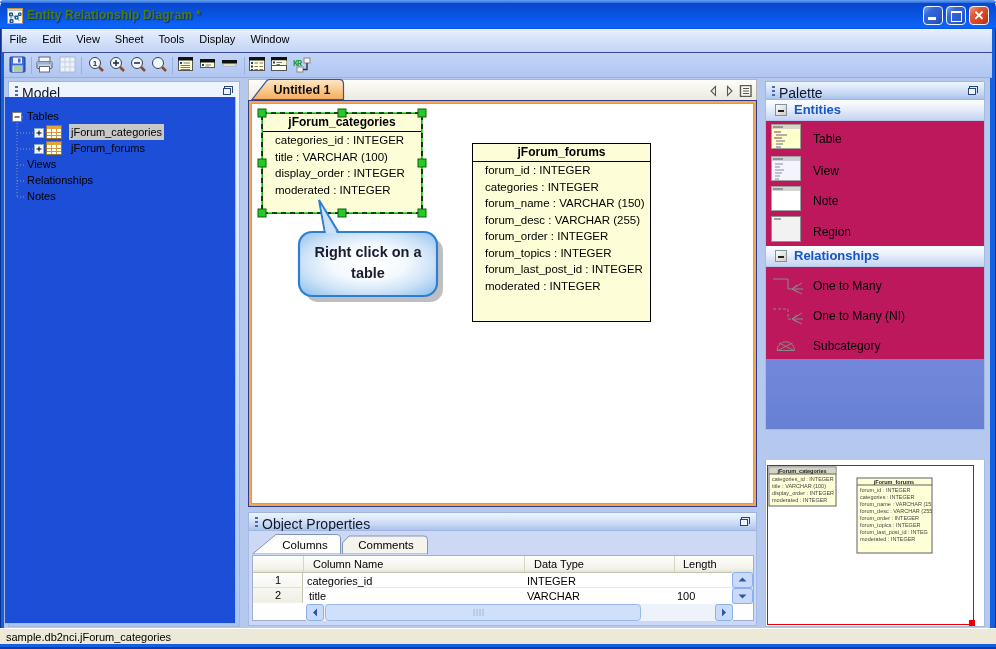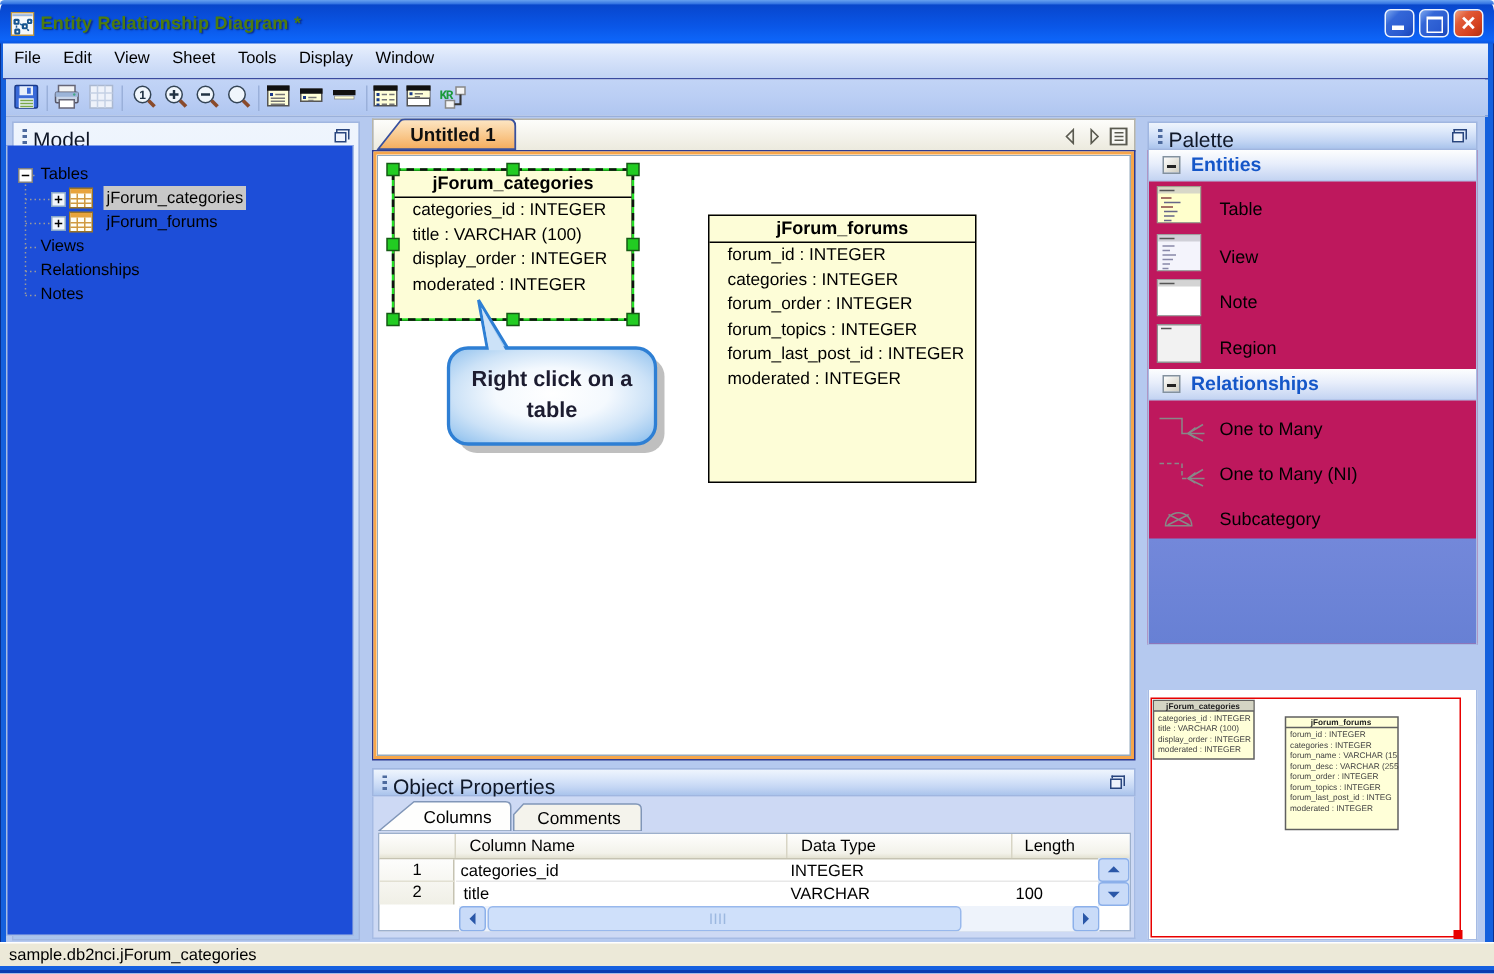--- a/index.html
+++ b/index.html
@@ -359,20 +359,22 @@
           <rect x="5" y="105" width="8" height="8"></rect>
             <rect x="85" y="105" width="8" height="8"></rect>
             <rect x="165" y="105" width="8" height="8"></rect>
         </g>
       </svg>
 
       <div class="ent" id="ent2" style="left:221px;top:40px;width:179px;height:179px;">
         <div class="hd">jForum_forums</div>
         <div class="rw">forum_id : INTEGER</div>
         <div class="rw">categories : INTEGER</div>
+        <div class="rw">forum_name : VARCHAR (150)</div>
+        <div class="rw">forum_desc : VARCHAR (255)</div>
         <div class="rw">forum_order : INTEGER</div>
         <div class="rw">forum_topics : INTEGER</div>
         <div class="rw">forum_last_post_id : INTEGER</div>
         <div class="rw">moderated : INTEGER</div>
       </div>
 
       <svg id="callout" style="position:absolute;left:44px;top:94px;" width="152" height="112" viewBox="0 0 152 112">
         <defs>
           <radialGradient id="cg" cx="50%" cy="48%" r="68%">
             <stop offset="0%" stop-color="#ffffff"></stop>

